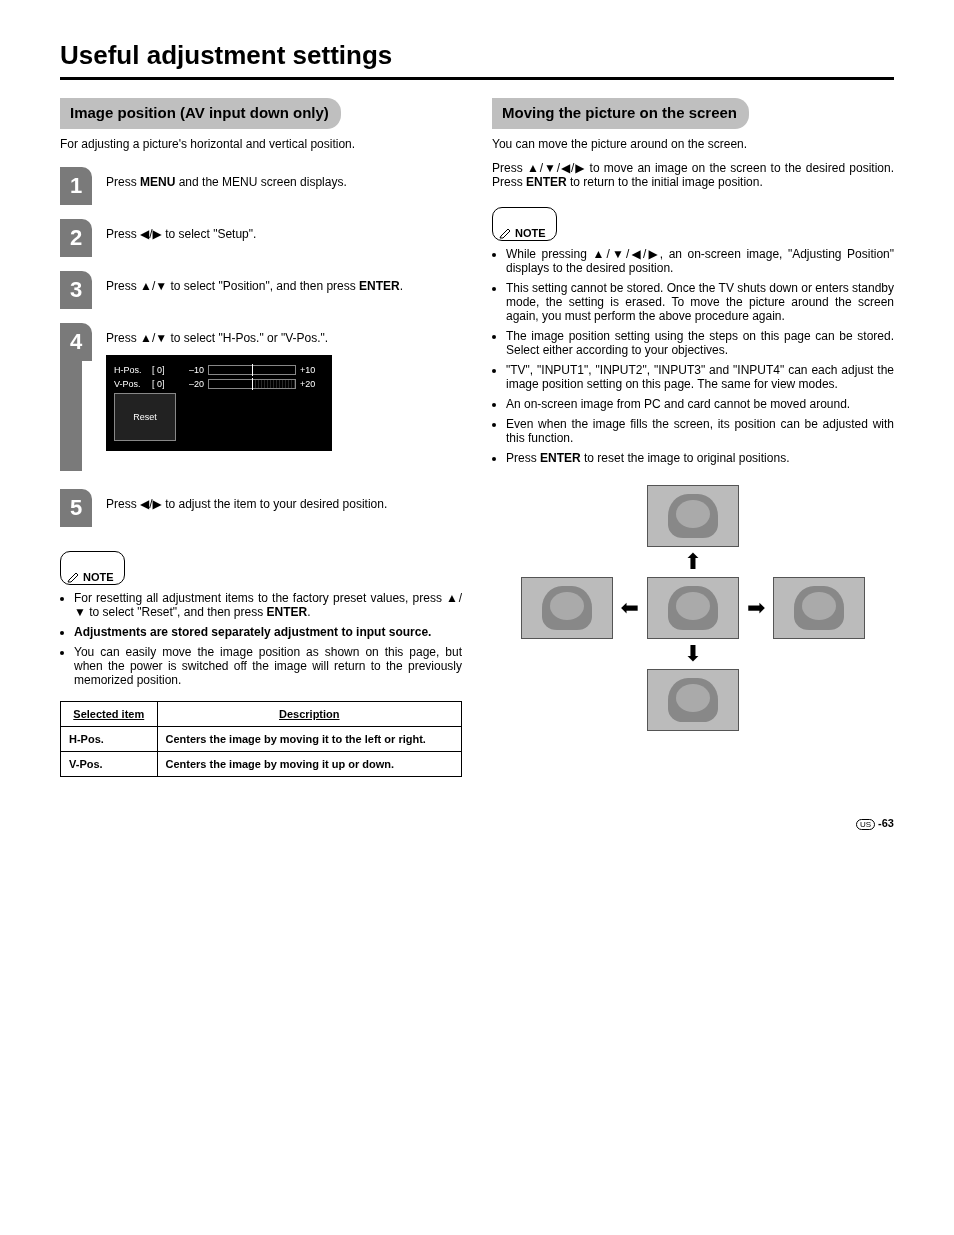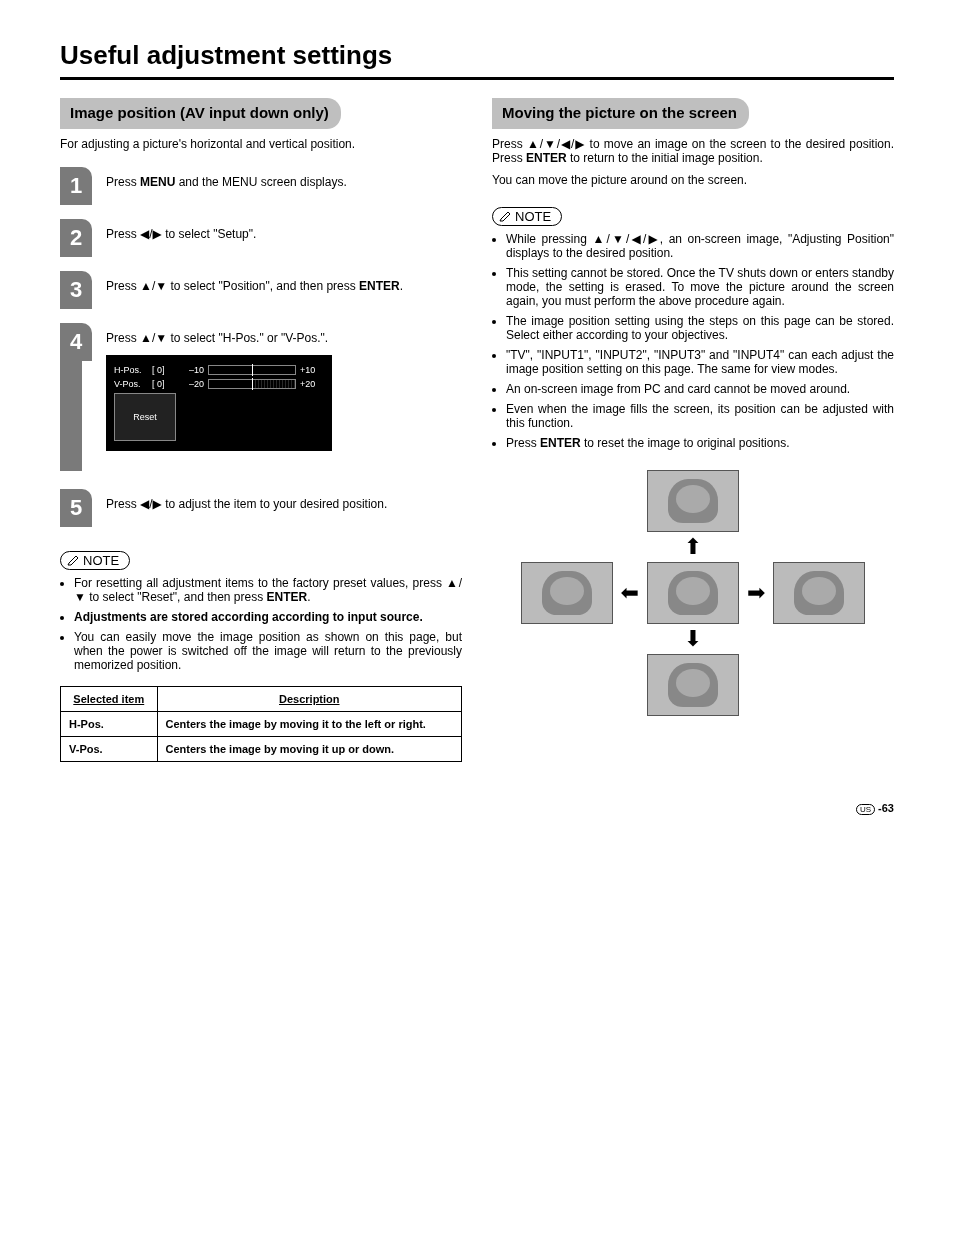--- a/index.html
+++ b/index.html
@@ -66,22 +66,22 @@
   .osd-min { width:24px; text-align:right; }
   .osd-bar { flex:1; height:8px; border:1px solid #888; margin:0 4px; position:relative; }
   .osd-mid { position:absolute; left:50%; top:-2px; width:1px; height:12px; background:#fff; }
   .osd-hatch { position:absolute; left:50%; top:0; right:0; bottom:0;
     background: repeating-linear-gradient(90deg,#666 0,#666 1px,#000 1px,#000 3px); opacity:.4;}
   .osd-max { width:24px; }
   .osd-reset { border:1px solid #888; background:#222; width:60px; text-align:center; padding:18px 0; margin-top:2px; }
   .note-badge {
     display:inline-flex; align-items:center;
     border:1px solid #000; border-radius:10px;
-    padding:1px 10px 1px 6px;
-    font-size:13px; font-weight:normal;
+    padding:19px 10px 1px 6px;
+    font-size:11px; font-weight:bold;
     background:#fff;
     margin: 10px 0 6px 0;
   }
   .note-badge svg { margin-right:4px; }
   ul.bullets { margin:0; padding-left:14px; }
   ul.bullets li { margin-bottom:6px; text-align:justify; }
   table.desc {
     border-collapse: collapse;
     width: 100%;
     margin-top: 14px;
@@ -182,21 +182,21 @@
     <div class="note-badge">
       <svg width="12" height="12" viewBox="0 0 12 12">
           <path d="M2 9 L9 2 L11 4 L4 11 L1 11 Z" fill="none" stroke="#000" stroke-width="1"></path>
         </svg>
       <span>NOTE</span>
     </div>
     <ul class="bullets">
       <li>
         <span>For resetting all adjustment items to the factory preset values, press </span><span class="arrow">▲/▼</span><span> to select "Reset", and then press </span><span class="bold">ENTER</span><span>.</span>
       </li>
-      <li class="bold">Adjustments are stored according according to input source.</li>
+      <li class="bold">Adjustments are stored separately adjustment to input source.</li>
       <li>You can easily move the image position as shown on this page, but when the power is switched off the image will return to the previously memorized position.</li>
     </ul>
 
     <table class="desc">
       <tbody>
           <tr>
         <th>Selected item</th>
         <th>Description</th>
       </tr>
       <tr>
@@ -206,24 +206,24 @@
       <tr>
         <td>V-Pos.</td>
         <td style="font-weight:bold">Centers the image by moving it up or down.</td>
       </tr>
     </tbody>
       </table>
   </div>
 
   <div class="col">
     <div class="section-heading">Moving the picture on the screen</div>
+    <p style="margin:0 0 10px 0;">You can move the picture around on the screen.</p>
     <p style="text-align:justify; margin:0 0 8px 0;">
       <span>Press </span><span class="arrow">▲/▼/◀/▶</span><span> to move an image on the screen to the desired position. Press </span><span class="bold">ENTER</span><span> to return to the initial image position.</span>
     </p>
-    <p style="margin:0 0 10px 0;">You can move the picture around on the screen.</p>
 
     <div class="note-badge">
       <svg width="12" height="12" viewBox="0 0 12 12">
           <path d="M2 9 L9 2 L11 4 L4 11 L1 11 Z" fill="none" stroke="#000" stroke-width="1"></path>
         </svg>
       <span>NOTE</span>
     </div>
     <ul class="bullets">
       <li>
         <span>While pressing </span><span class="arrow">▲/▼/◀/▶</span><span>, an on-screen image, "Adjusting Position" displays to the desired position.</span>

